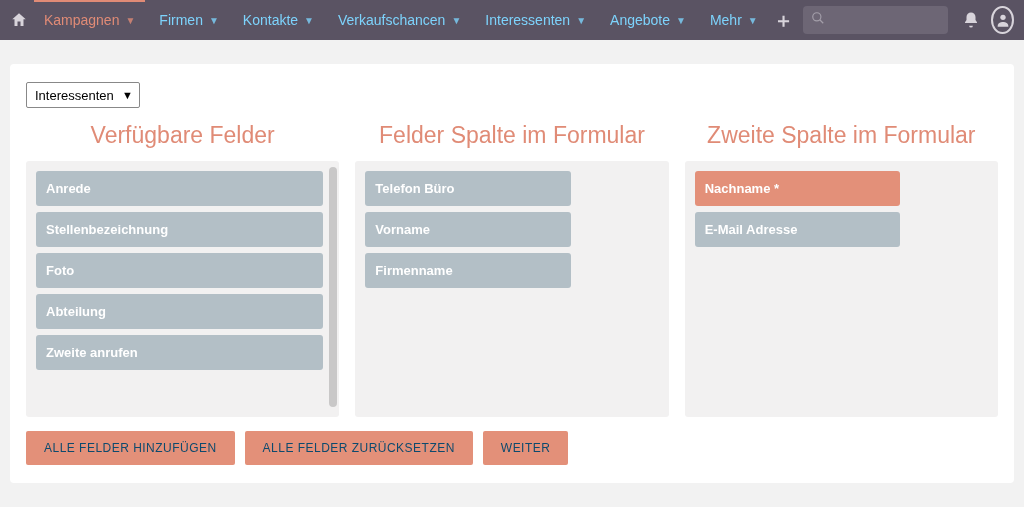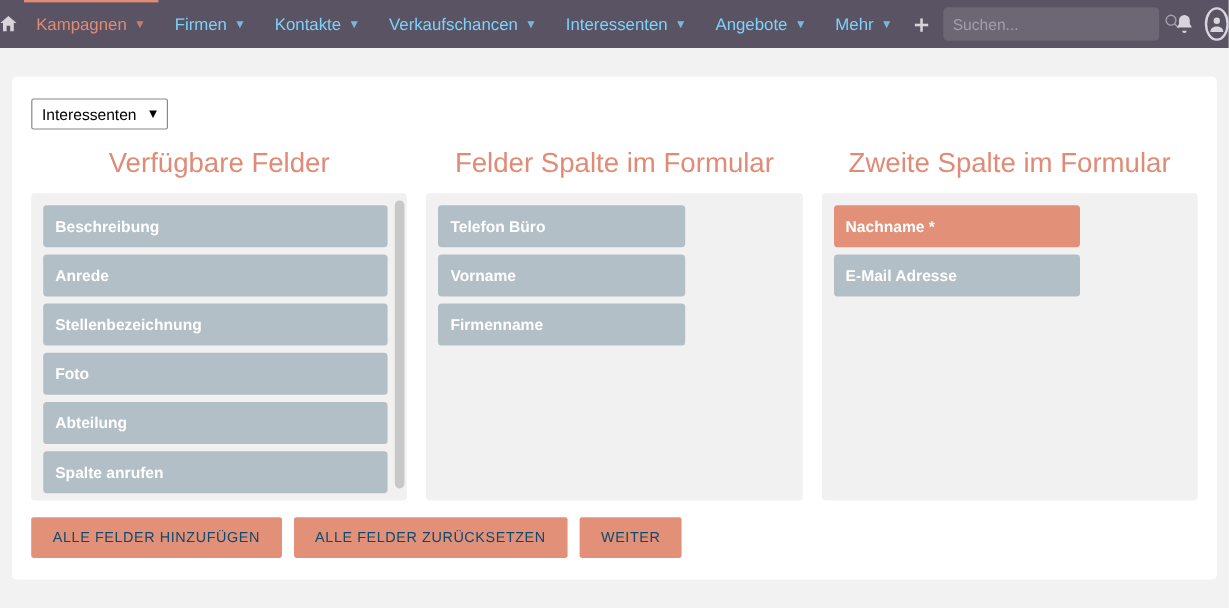--- a/index.html
+++ b/index.html
@@ -182,21 +182,20 @@
     <span>Angebote</span>
     <span class="caret">▼</span>
   </div>
   <div class="nav-item">
     <span>Mehr</span>
     <span class="caret">▼</span>
   </div>
   <div class="nav-plus">＋</div>
   <div class="nav-spacer"></div>
   <div class="search-wrap">
-    <input placeholder="Suchen..." style="">
     <span class="search-icon">
       <svg width="14" height="14" viewBox="0 0 24 24" fill="none" stroke="currentColor" stroke-width="2">
           <circle cx="10" cy="10" r="7"></circle>
           <line x1="21" y1="21" x2="15" y2="15"></line>
         </svg>
     </span>
   </div>
   <div class="bell-icon">
     <svg width="18" height="18" viewBox="0 0 24 24" fill="currentColor">
         <path d="M12 2a6 6 0 00-6 6v4l-2 3v1h16v-1l-2-3V8a6 6 0 00-6-6zm0 20a2.5 2.5 0 002.5-2.5h-5A2.5 2.5 0 0012 22z"></path>
@@ -215,26 +214,25 @@
     <div class="select-box">
       <span>Interessenten</span>
       <span class="tri">▼</span>
     </div>
   </div>
 
   <div class="cols">
     <div class="col">
       <div class="col-title">Verfügbare Felder</div>
       <div class="field-area">
-        <div class="field-chip"><span>Beschreibung</span></div>
         <div class="field-chip"><span>Anrede</span></div>
         <div class="field-chip"><span>Stellenbezeichnung</span></div>
         <div class="field-chip"><span>Foto</span></div>
         <div class="field-chip"><span>Abteilung</span></div>
-        <div class="field-chip"><span>Spalte anrufen</span></div>
+        <div class="field-chip"><span>Zweite anrufen</span></div>
         <div class="scrollbar-thumb"></div>
       </div>
     </div>
 
     <div class="col col2">
       <div class="col-title">Felder Spalte im Formular</div>
       <div class="field-area">
         <div class="field-chip"><span>Telefon Büro</span></div>
         <div class="field-chip"><span>Vorname</span></div>
         <div class="field-chip"><span>Firmenname</span></div>

